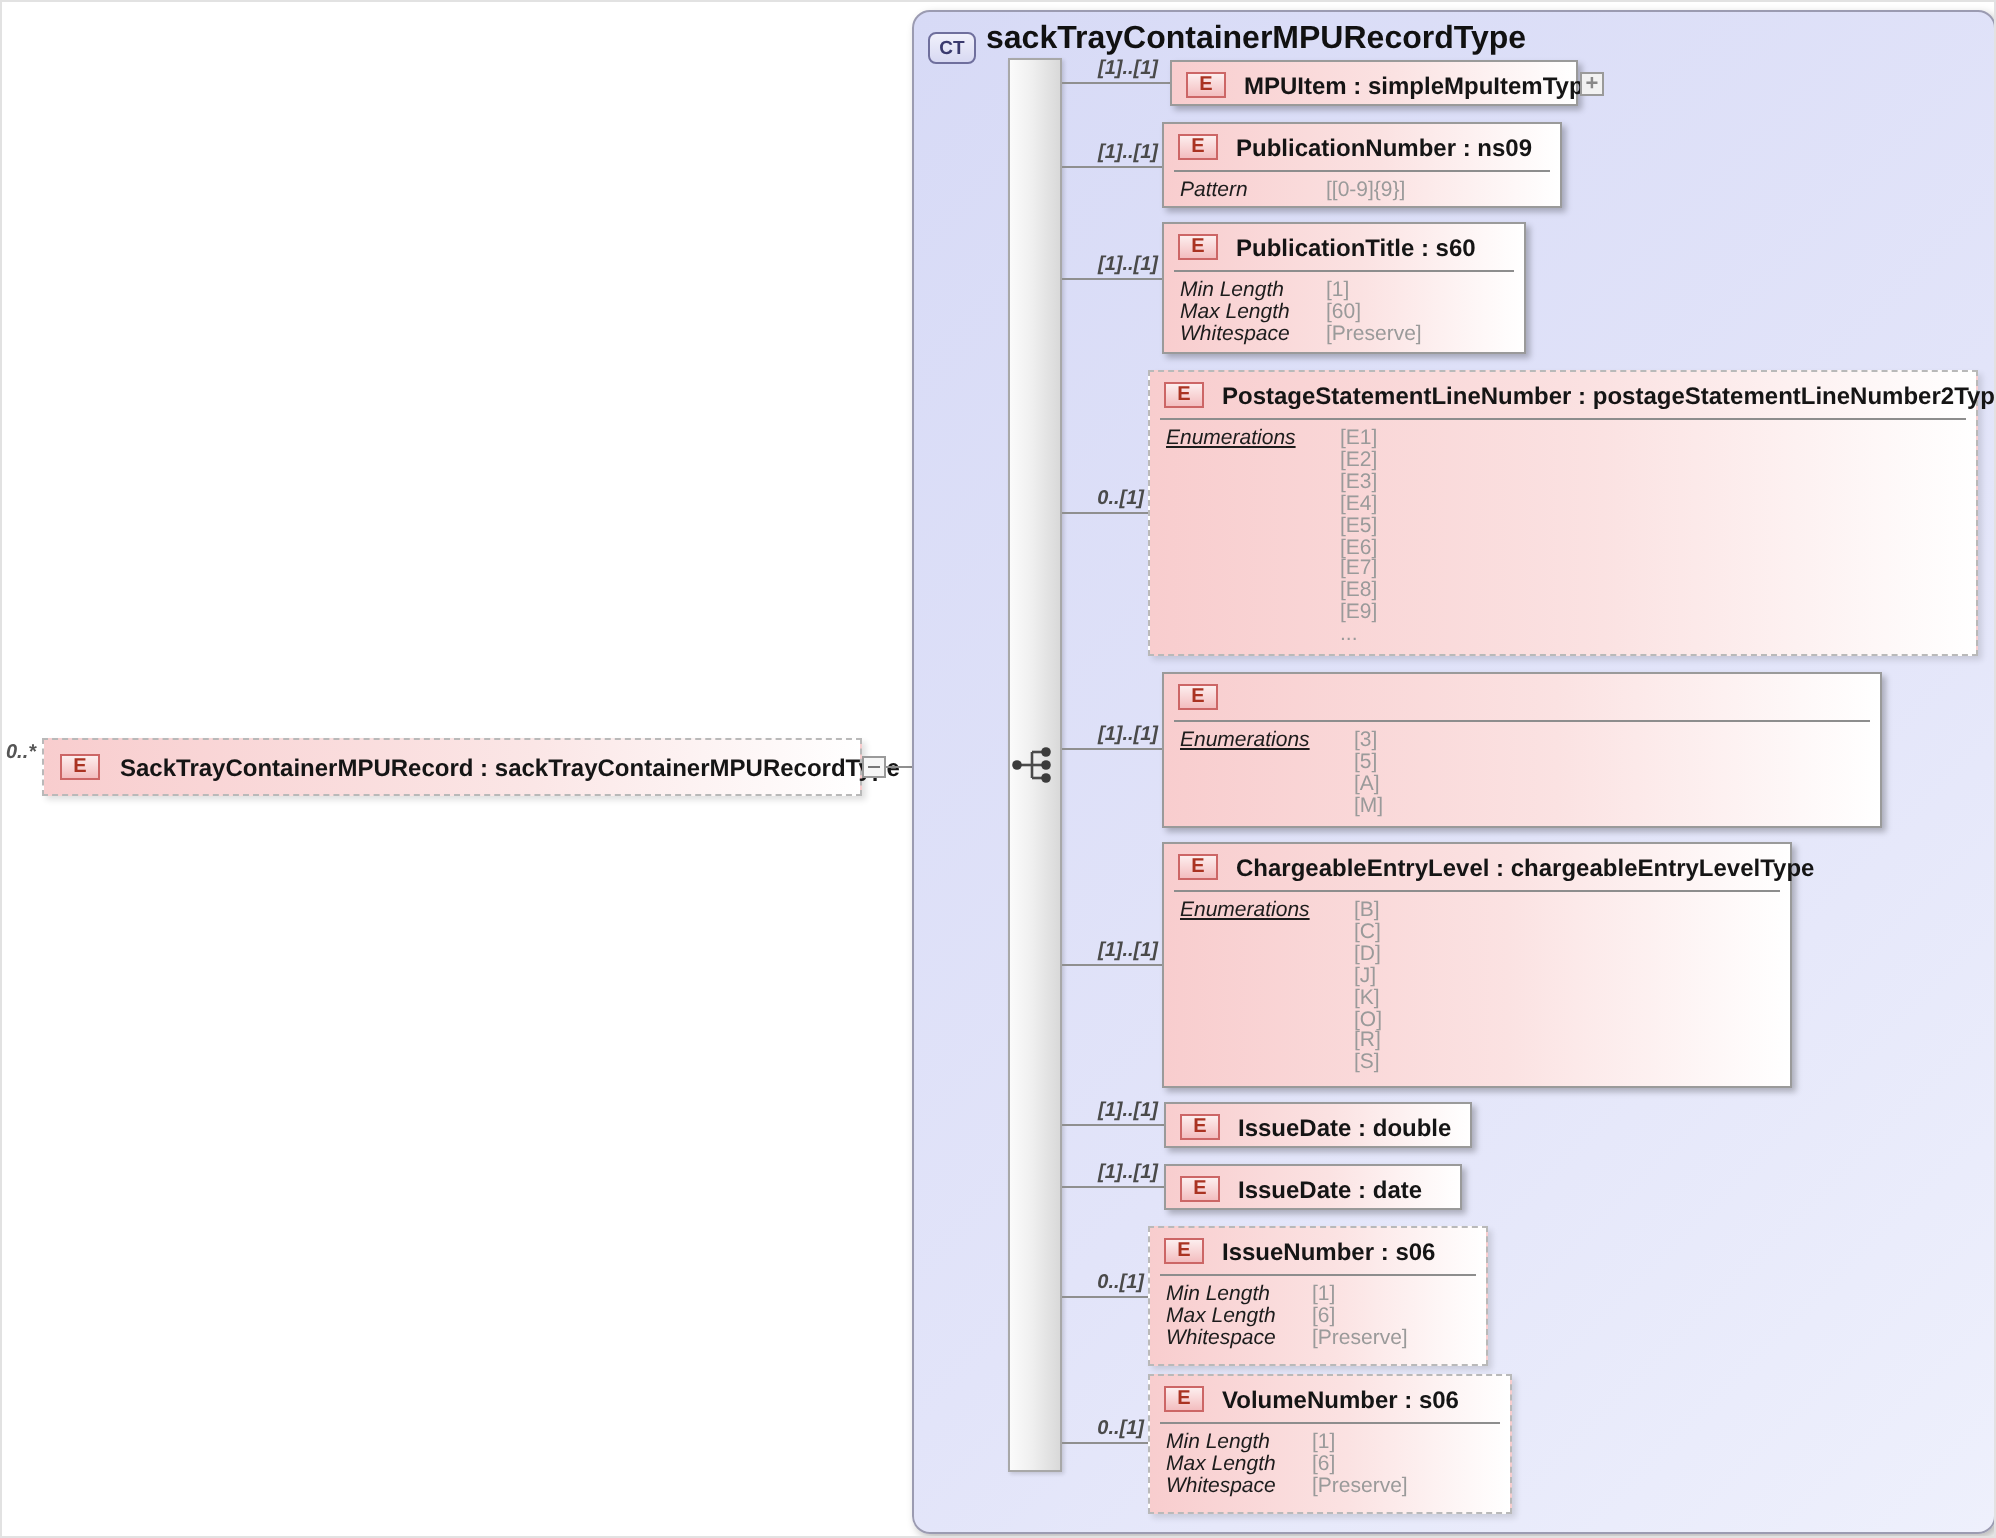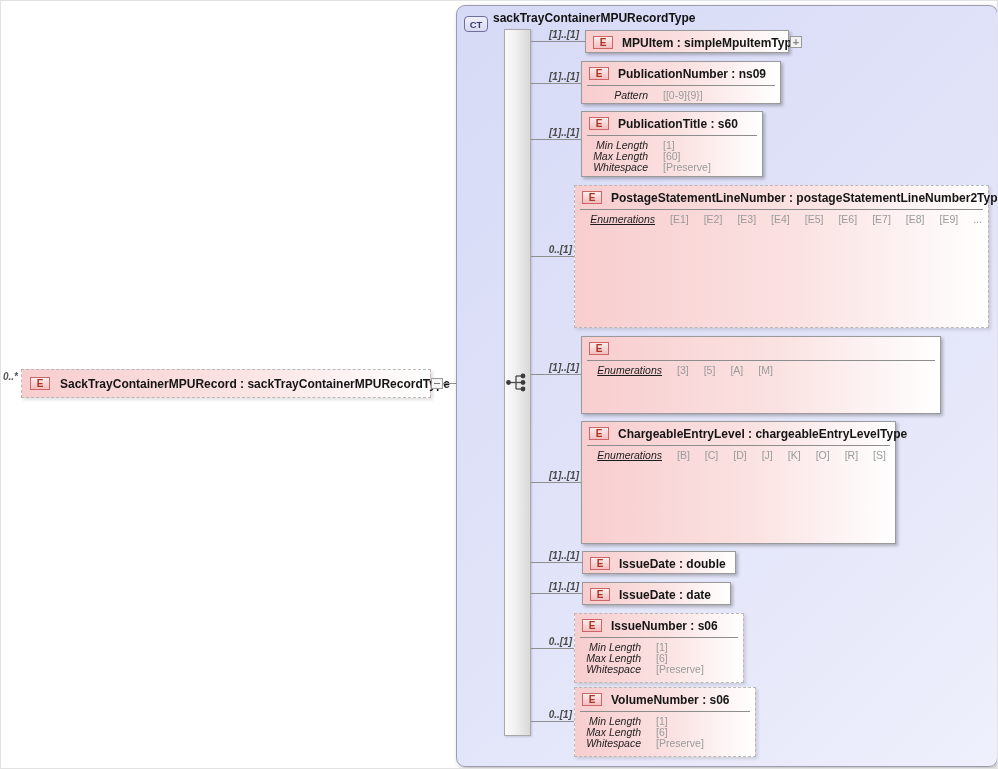--- a/index.html
+++ b/index.html
@@ -14,21 +14,21 @@
     border:1px solid #9b9bb1;border-radius:9px;
     box-shadow:2px 2px 5px rgba(0,0,0,0.28);
   }
   .ct-badge{
     position:absolute;left:7px;top:10px;width:22px;height:14px;
     border:1px solid #6f6f9d;border-radius:4px;
     background:linear-gradient(180deg,#f0f0fb,#d8d9f2);
     color:#3a3a6e;font-size:9.5px;font-weight:bold;
     display:flex;align-items:center;justify-content:center;
   }
-  .ct-title{position:absolute;left:36px;top:5px;font-size:12px;font-weight:bold;color:#111;white-space:nowrap;}
+  .ct-title{position:absolute;left:36px;top:5px;font-size:16px;font-weight:bold;color:#111;white-space:nowrap;}
   
   .seq-bar{
     position:absolute;left:503px;top:28px;width:27px;height:707px;
     background:linear-gradient(90deg,#fbfbfb 0%,#efefef 45%,#d9d9d9 100%);
     border:1px solid #a8a8a8;box-sizing:border-box;
     box-shadow:1px 1px 2px rgba(0,0,0,0.15);
   }
   .seq-icon{position:absolute;left:504px;top:371px;width:26px;height:21px;}
   
   .ebox{
@@ -41,25 +41,25 @@
   .ehead{display:flex;align-items:center;height:23px;padding-left:7px;gap:9px;}
   .ebadge{
     flex:0 0 auto;width:20px;height:13px;border:1px solid #c66;box-sizing:border-box;
     background:linear-gradient(180deg,#fdeeee,#f3bdbf);
     color:#a32;font-size:10px;font-weight:bold;line-height:11px;
     display:flex;align-items:center;justify-content:center;
   }
   .ename{font-size:12px;font-weight:bold;color:#151515;white-space:nowrap;}
   .ehr{height:1px;background:#8d8d8d;margin:0 5px 3px 5px;}
   .facets{padding:1px 0 0 8px;}
-  .frow{display:flex;line-height:11px;margin-bottom:0;text-align:right;}
+  .frow{display:flex;line-height:11px;margin-bottom:0;}
   .flabel{font-size:10.5px;font-style:italic;color:#1c1c1c;width:58px;flex:0 0 auto;}
   .flabel.wide{width:72px;text-decoration:underline;}
   .fval{font-size:10.5px;color:#9a9a9a;white-space:nowrap;padding-left:15px;}
-  .enum-vals{display:flex;flex-direction:row;}
+  .enum-vals{display:flex;flex-direction:column;}
   .enum-vals .fval{line-height:10.9px;}
   
   .hline{position:absolute;height:1px;background:#8f8f8f;}
   .card{
     position:absolute;font-size:10px;font-weight:bold;font-style:italic;color:#4a4a4a;
     white-space:nowrap;text-align:right;
   }
   
   .root-card{position:absolute;left:2px;top:370px;font-size:10px;font-style:italic;color:#555;font-weight:bold;}
   .root-box{

